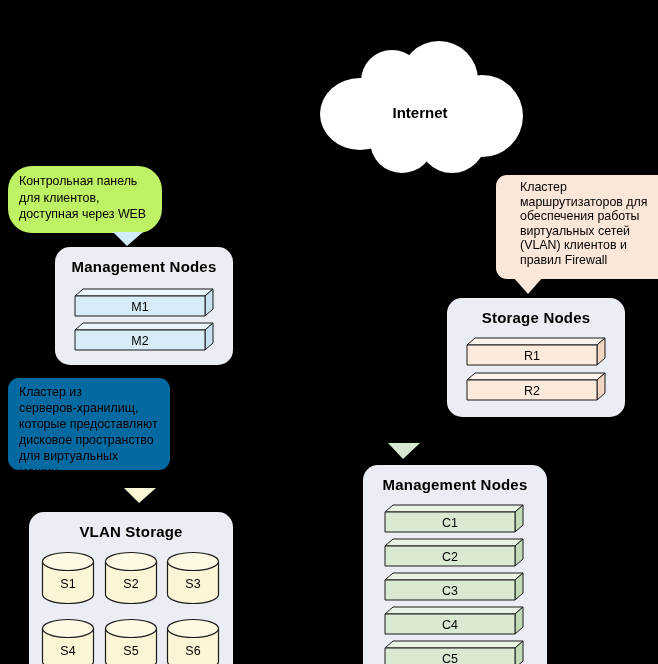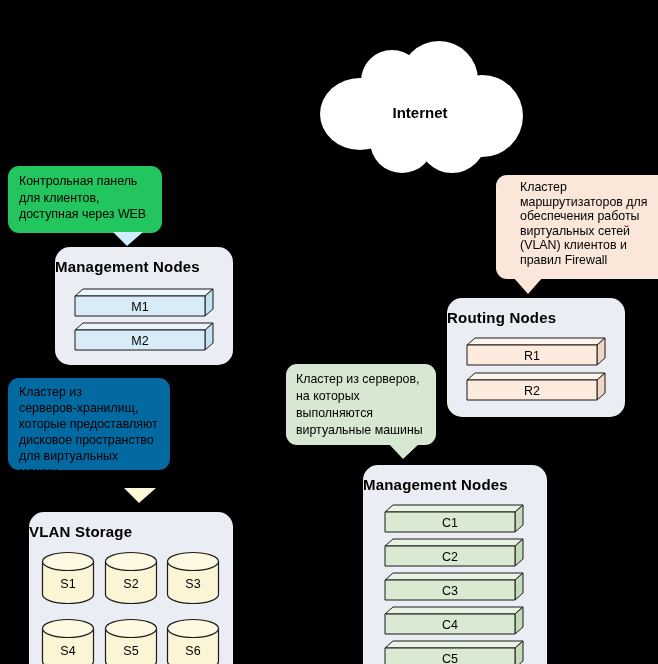--- a/index.html
+++ b/index.html
@@ -6,36 +6,36 @@
   body{font-family:"Liberation Sans",sans-serif;color:#000;}
   #stage{position:relative;width:658px;height:664px;background:#000000;overflow:hidden;margin-top:32px;}
   #stage svg{position:absolute;display:block;}
 
   
   .cloud-label{font:bold 15px "Liberation Sans",sans-serif;fill:#000;text-anchor:middle;}
 
   
   .callout{position:absolute;border-radius:11px;box-sizing:border-box;font-size:12.4px;}
   .callout .txt{white-space:pre-line;}
-  .callout-blue{left:8px;top:134px;width:154px;height:67px;background:#22c55e;padding:7px 11px;line-height:16.5px;}
+  .callout-blue{left:8px;top:134px;width:154px;height:67px;background:#bef264;padding:7px 11px;line-height:16.5px;border-radius:24px;}
   .tail-blue{position:absolute;left:113px;top:200px;width:0;height:0;
     border-left:14px solid transparent;border-right:16px solid transparent;border-top:14px solid #d3ecfa;}
   .callout-peach{left:496px;top:143px;width:179px;height:104px;background:#fbe7d9;padding:5px 24px;line-height:14.6px;}
   .tail-peach{position:absolute;left:513px;top:245px;width:0;height:0;
     border-left:15px solid transparent;border-right:15px solid transparent;border-top:17px solid #fbe7d9;}
   .callout-yellow{left:8px;top:346px;width:162px;height:92px;background:#0369a1;padding:6px 11px;line-height:16px;}
   .tail-yellow{position:absolute;left:124px;top:456px;width:0;height:0;
     border-left:15px solid transparent;border-right:17px solid transparent;border-top:15px solid #fdf9d8;}
   .callout-green{left:286px;top:332px;width:150px;height:81px;background:#d6e8d1;padding:7px 10px;line-height:17px;}
   .tail-green{position:absolute;left:388px;top:411px;width:0;height:0;
     border-left:15px solid transparent;border-right:17px solid transparent;border-top:16px solid #d6e8d1;}
 
   
   .cluster{position:absolute;background:#eaedf3;border-radius:15px;box-sizing:border-box;}
-  .cluster .title{text-align:left;font-weight:bold;font-size:15px;margin-top:11px;letter-spacing:.2px;}
+  .cluster .title{text-align:center;font-weight:bold;font-size:15px;margin-top:11px;letter-spacing:.2px;}
   .cluster-management{left:55px;top:215px;width:178px;height:118px;}
   .cluster-routing{left:447px;top:266px;width:178px;height:119px;}
   .cluster-storage{left:29px;top:480px;width:204px;height:172px;}
   .cluster-computing{left:363px;top:433px;width:184px;height:224px;}
 
   
   .node3d polygon,.node3d rect{stroke:#1b1b1b;stroke-width:1;stroke-linejoin:round;}
   .node3d text,.cyl text{font:12.5px "Liberation Sans",sans-serif;fill:#000;text-anchor:middle;}
   .blue-front{fill:#d8ecf8;} .blue-top{fill:#eaf6fc;} .blue-side{fill:#c6e1ef;}
   .peach-front{fill:#fceadc;} .peach-top{fill:#fdf4ec;} .peach-side{fill:#f1d6c3;}
@@ -82,46 +82,40 @@
 
   <div class="callout callout-yellow">
     <div class="txt">Кластер из
 серверов-хранилищ,
 которые предоставляют
 дисковое пространство
 для виртуальных машин</div>
   </div>
   <div class="tail-yellow"></div>
 
-  <div class="callout callout-green">
-    <div class="txt">Кластер из серверов,
-на которых
-выполняются
-виртуальные машины</div>
-  </div>
   <div class="tail-green"></div>
 
   <div class="cluster cluster-management">
     <div class="title">Management Nodes</div>
   </div>
   <svg class="node3d" style="left:74px;top:256px" width="141" height="30" viewBox="0 0 141 30">
     <polygon class="blue-top" points="1,8 9,1 139,1 131,8"></polygon>
     <polygon class="blue-side" points="131,8 139,1 139,21 131,28"></polygon>
     <rect class="blue-front" x="1" y="8" width="130" height="20"></rect>
     <text x="66" y="22.5">M1</text>
   </svg>
   <svg class="node3d" style="left:74px;top:290px" width="141" height="30" viewBox="0 0 141 30">
     <polygon class="blue-top" points="1,8 9,1 139,1 131,8"></polygon>
     <polygon class="blue-side" points="131,8 139,1 139,21 131,28"></polygon>
     <rect class="blue-front" x="1" y="8" width="130" height="20"></rect>
     <text x="66" y="22.5">M2</text>
   </svg>
 
   <div class="cluster cluster-routing">
-    <div class="title">Routing Nodes</div>
+    <div class="title">Storage Nodes</div>
   </div>
   <svg class="node3d" style="left:466px;top:305px" width="141" height="30" viewBox="0 0 141 30">
     <polygon class="peach-top" points="1,8 9,1 139,1 131,8"></polygon>
     <polygon class="peach-side" points="131,8 139,1 139,21 131,28"></polygon>
     <rect class="peach-front" x="1" y="8" width="130" height="20"></rect>
     <text x="66" y="22.5">R1</text>
   </svg>
   <svg class="node3d" style="left:466px;top:340px" width="141" height="30" viewBox="0 0 141 30">
     <polygon class="peach-top" points="1,8 9,1 139,1 131,8"></polygon>
     <polygon class="peach-side" points="131,8 139,1 139,21 131,28"></polygon>

